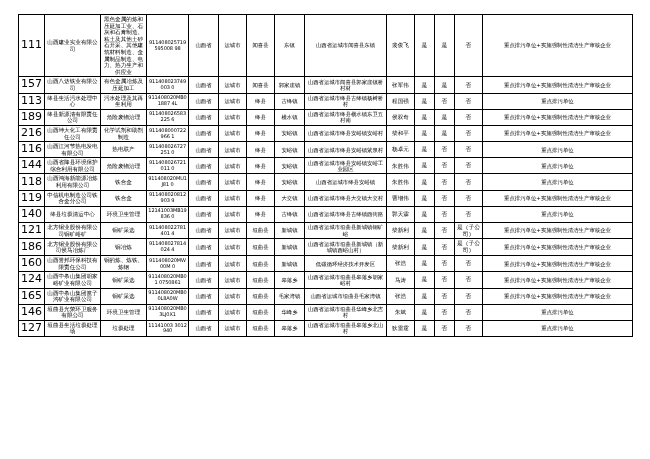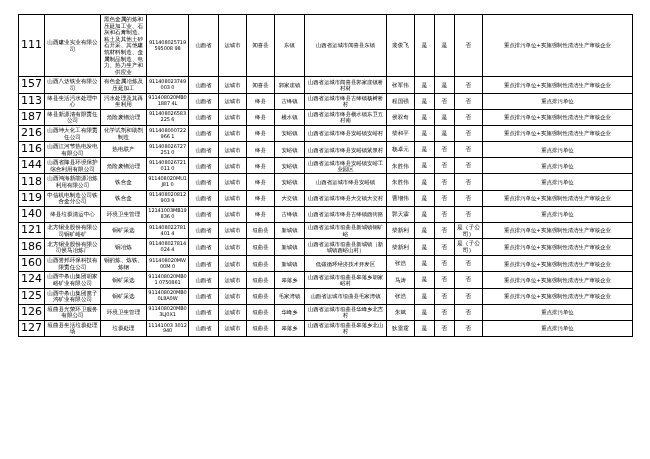--- a/index.html
+++ b/index.html
@@ -113,21 +113,21 @@
           <td class="county">绛县</td>
           <td class="town">古绛镇</td>
           <td class="addr">山西省运城市绛县古绛镇杨树桥村</td>
           <td class="person">程国强</td>
           <td class="yn">是</td>
           <td class="yn">否</td>
           <td class="yn">否</td>
           <td class="note">重点排污单位</td>
         </tr>
         <tr>
-          <td class="idx">187</td>
+          <td class="idx">189</td>
           <td class="name">绛县新源清有限责任公司</td>
           <td class="cat">危险废物治理</td>
           <td class="code">911408026583225 6</td>
           <td class="prov">山西省</td>
           <td class="city">运城市</td>
           <td class="county">绛县</td>
           <td class="town">横水镇</td>
           <td class="addr">山西省运城市绛县横水镇东卫五村南</td>
           <td class="person">侯双奇</td>
           <td class="yn">是</td>
@@ -289,37 +289,37 @@
           <td class="county">垣曲县</td>
           <td class="town">皋落乡</td>
           <td class="addr">山西省运城市垣曲县皋落乡胡家峪村</td>
           <td class="person">马涛</td>
           <td class="yn">是</td>
           <td class="yn">否</td>
           <td class="yn">否</td>
           <td class="note">重点排污单位+实施强制性清洁生产审核企业</td>
         </tr>
         <tr>
-          <td class="idx">125</td>
+          <td class="idx">165</td>
           <td class="name">山西中条山集团篦子沟矿业有限公司</td>
           <td class="cat">铜矿采选</td>
           <td class="code">911408020MB0 0L8A0W</td>
           <td class="prov">山西省</td>
           <td class="city">运城市</td>
           <td class="county">垣曲县</td>
           <td class="town">毛家湾镇</td>
           <td class="addr">山西省运城市垣曲县毛家湾镇</td>
           <td class="person">张浩</td>
           <td class="yn">是</td>
           <td class="yn">否</td>
           <td class="yn">否</td>
           <td class="note">重点排污单位+实施强制性清洁生产审核企业</td>
         </tr>
         <tr>
-          <td class="idx">126</td>
+          <td class="idx">146</td>
           <td class="name">垣曲县光荣环卫服务有限公司</td>
           <td class="cat">环境卫生管理</td>
           <td class="code">911408020MB0 3LJ0X1</td>
           <td class="prov">山西省</td>
           <td class="city">运城市</td>
           <td class="county">垣曲县</td>
           <td class="town">华峰乡</td>
           <td class="addr">山西省运城市垣曲县华峰乡北吉村</td>
           <td class="person">朱斌</td>
           <td class="yn">是</td>

